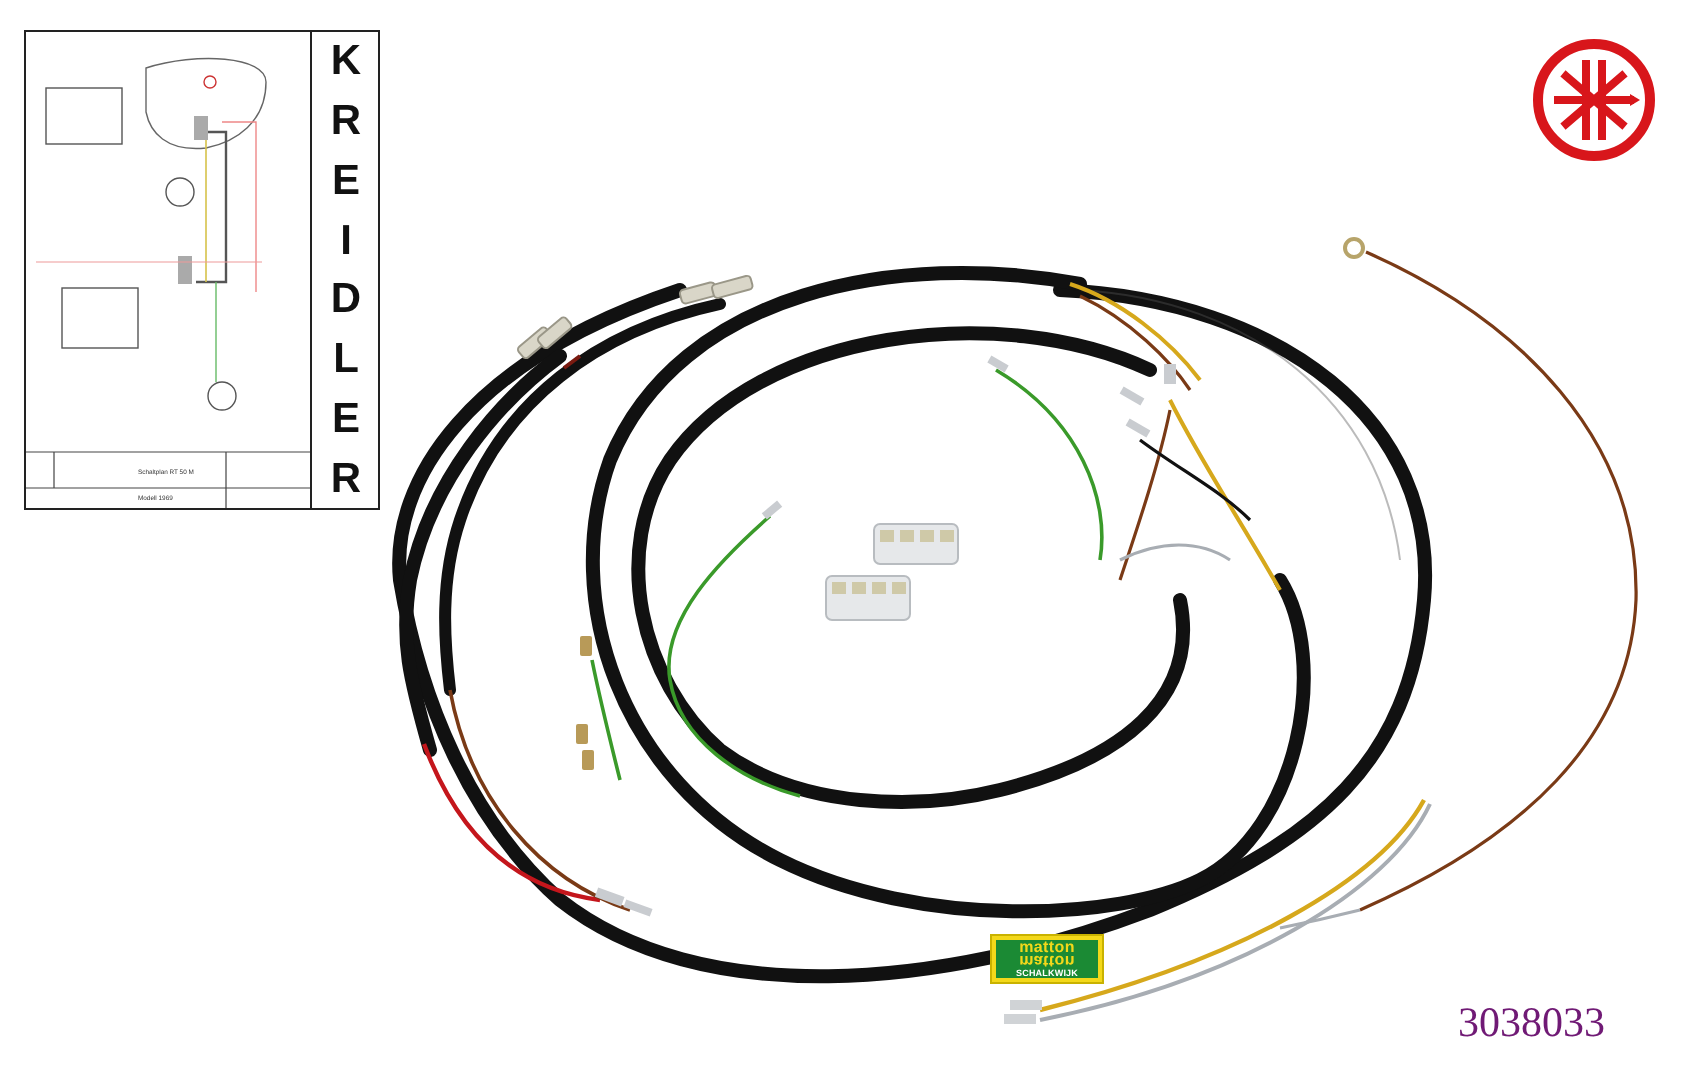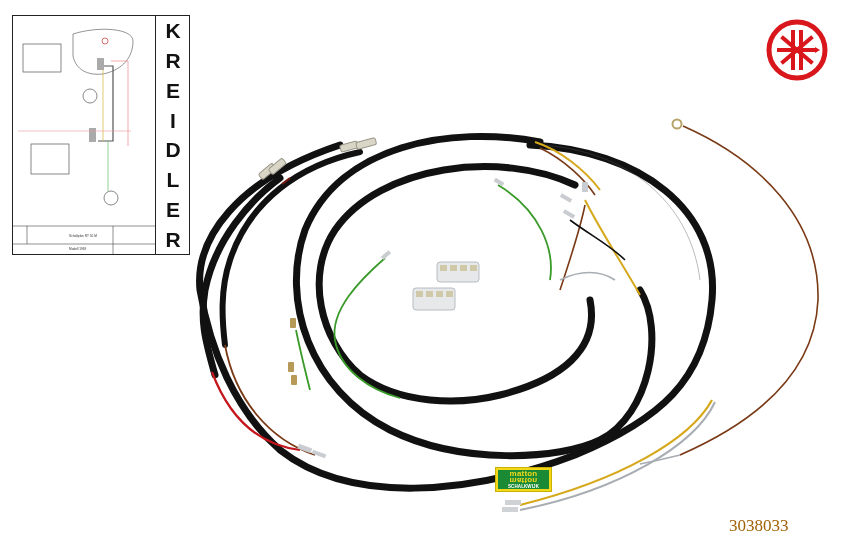--- a/index.html
+++ b/index.html
@@ -26,21 +26,21 @@
     }
     .matton-inner {
       position: absolute; left: 2px; top: 2px; right: 2px; bottom: 2px; background: #1b8a34;
       display: flex; flex-direction: column; align-items: center; justify-content: center;
     }
     .matton-top { font-size: 8px; font-weight: bold; color: #f3d81a; line-height: 7px; letter-spacing: 0.2px; }
     .matton-mirror { font-size: 8px; font-weight: bold; color: #f3d81a; line-height: 7px; transform: scaleY(-1); letter-spacing: 0.2px; }
     .matton-sub { font-size: 4.5px; font-weight: bold; color: #ffffff; line-height: 6px; letter-spacing: 0.1px; }
     .product-number {
       position: absolute; left: 729px; top: 499px; font-family: "Liberation Serif", serif;
-      font-size: 17px; color: #a16207; margin-top: 17px;
+      font-size: 21px; color: #701a75;
     }
   </style>
 </head>
 <body>
 
 <svg class="harness" viewBox="0 0 850 546" xmlns="http://www.w3.org/2000/svg">
 
   <g>
     <circle cx="677" cy="124" r="4.5" fill="none" stroke="#b7a46a" stroke-width="2"></circle>
     <path d="M683,126 C760,160 820,220 818,300 C815,370 760,420 680,455" fill="none" stroke="#7a3a16" stroke-width="1.6"></path>

